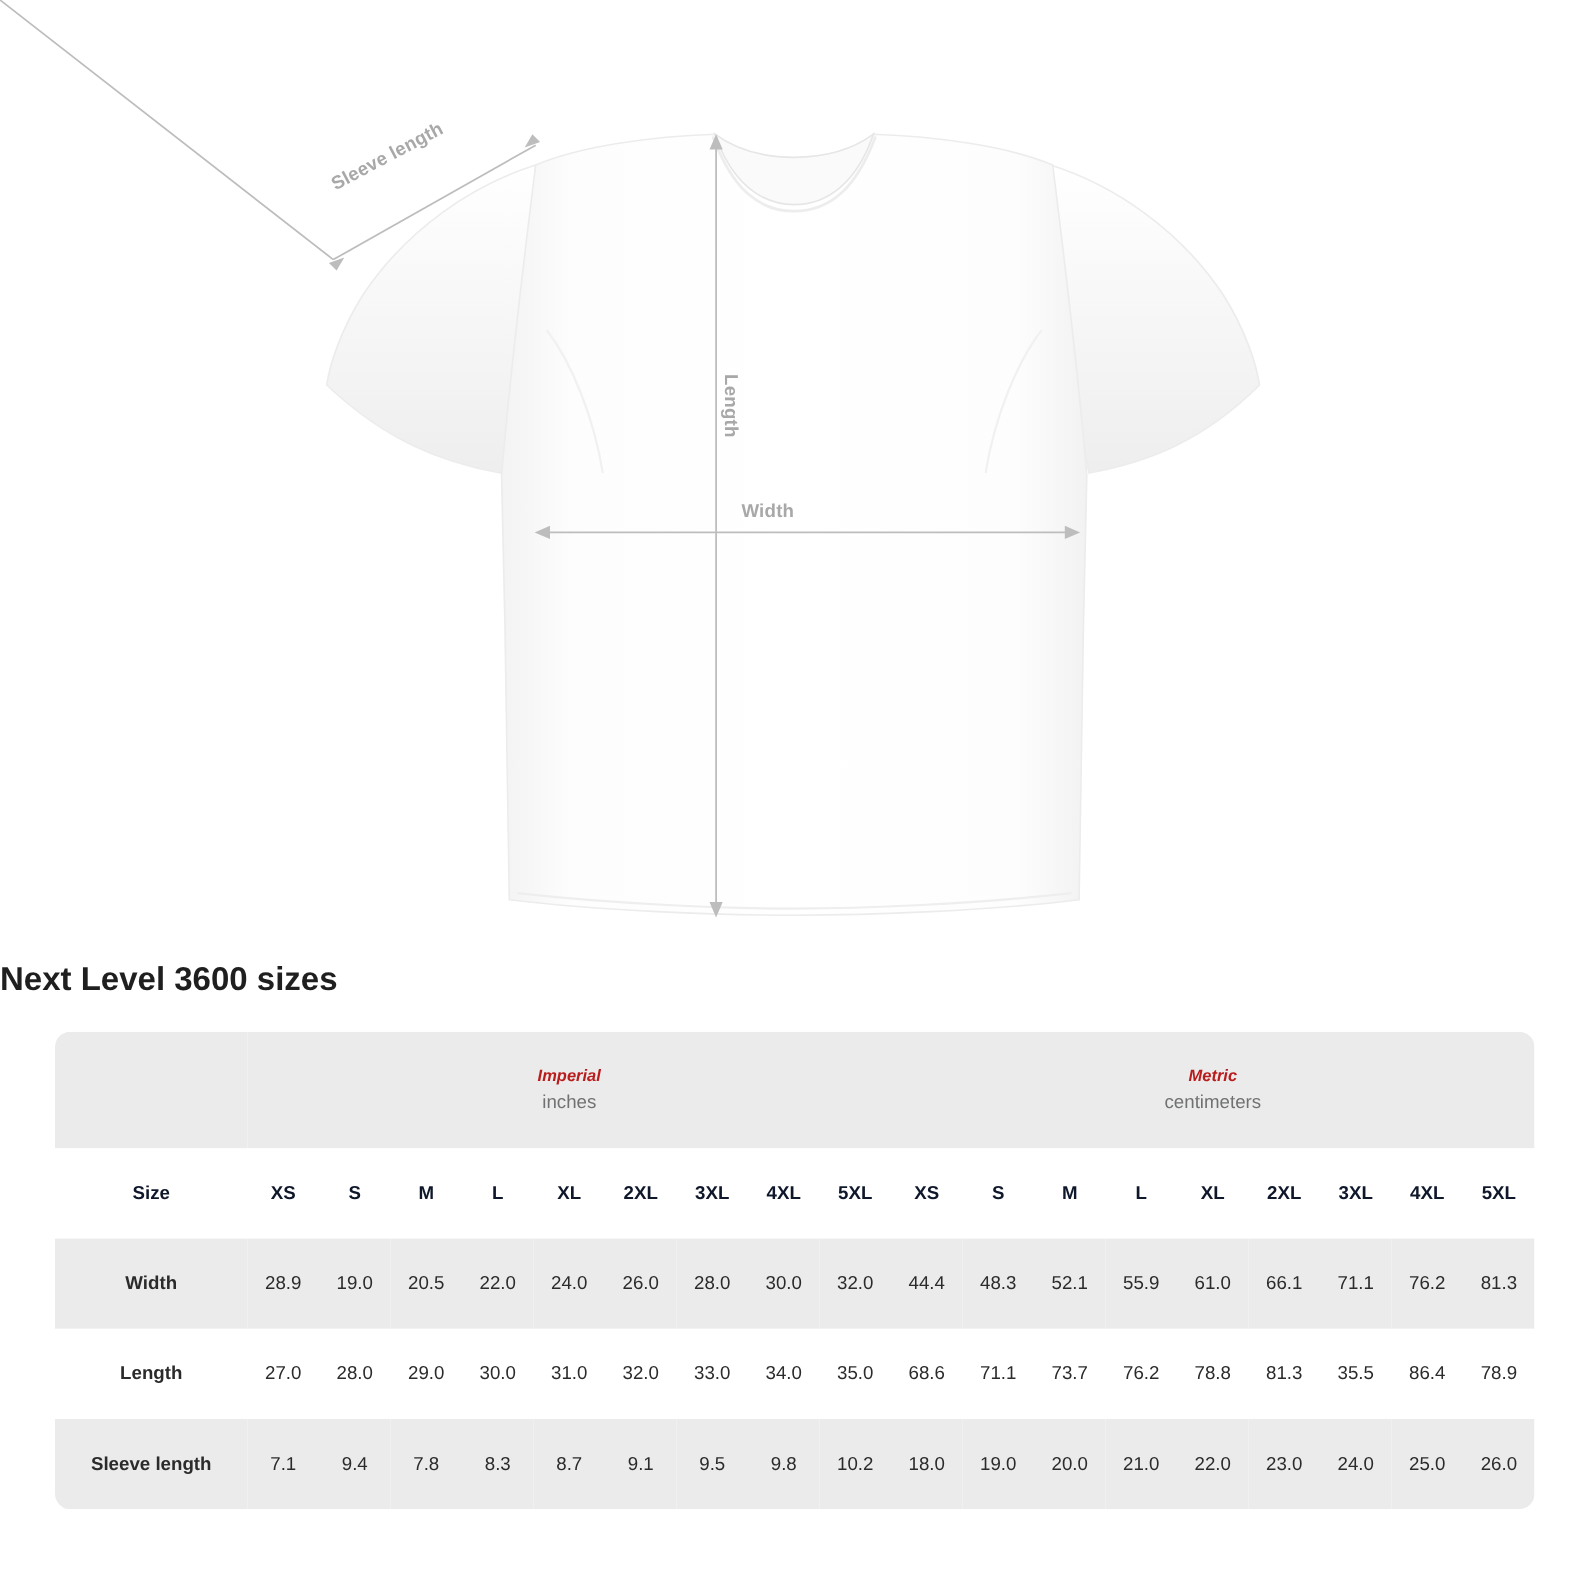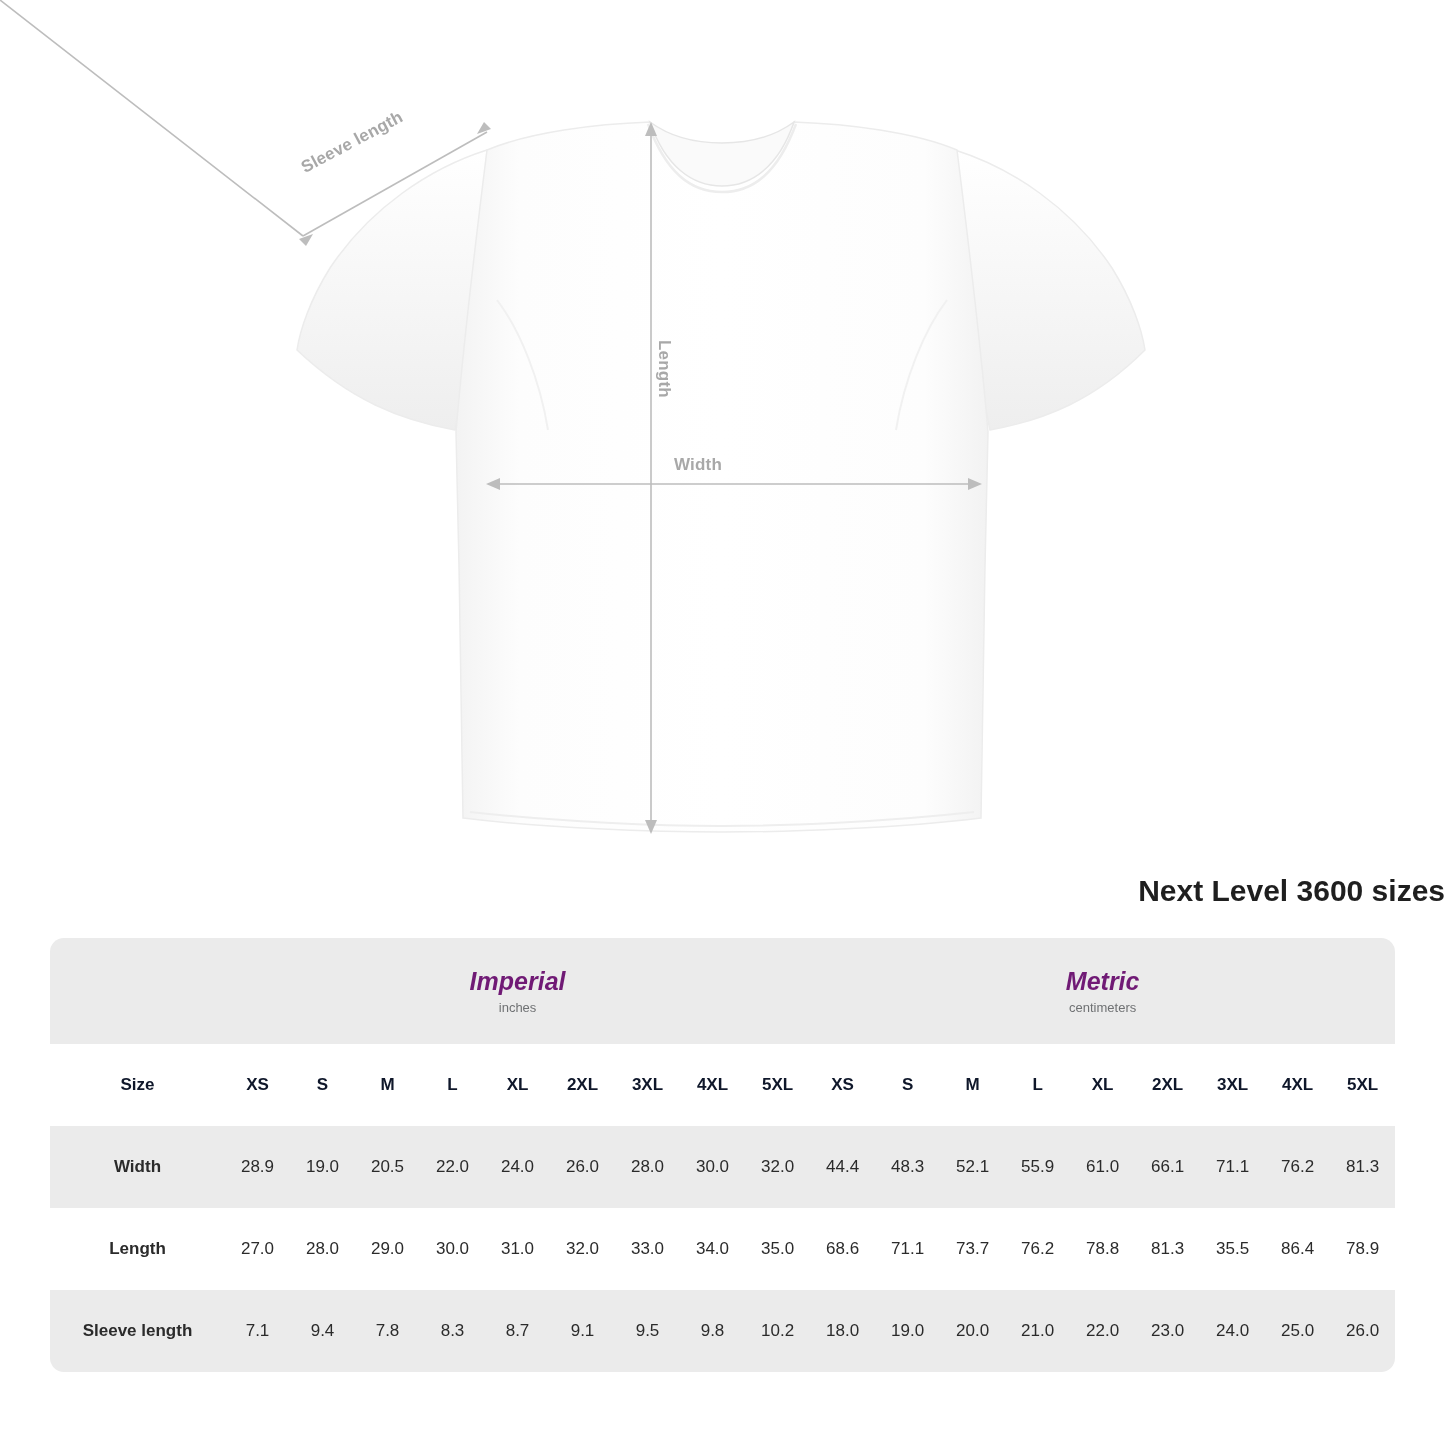--- a/index.html
+++ b/index.html
@@ -51,21 +51,21 @@
     writing-mode: vertical-rl;
     text-orientation: mixed;
   }
   .label-width {
     left: 674px;
     top: 455px;
   }
 
   
   .title-block {
-    text-align: right;
+    text-align: left;
     margin-top: 14px;
   }
   .chart-title {
     font-size: 30px;
     font-weight: bold;
     color: #1f1f1f;
     margin: 0;
   }
   .chart-note {
     font-size: 17px;
@@ -89,28 +89,28 @@
     text-align: center;
     vertical-align: middle;
     border: none;
   }
   .unitrow td {
     background: #ebebeb;
     height: 106px;
     padding: 0;
   }
   .unit-name {
-    font-size: 25px;
+    font-size: 15px;
     font-weight: bold;
     font-style: italic;
-    color: #701a75;
+    color: #b91c1c;
     line-height: 1.15;
   }
   .unit-sub {
-    font-size: 13px;
+    font-size: 17px;
     color: #6f7173;
     margin-top: 5px;
   }
   .rowlabel {
     font-size: 17px;
     font-weight: bold;
     color: #333;
     width: 175px;
   }
   .hdr td {

